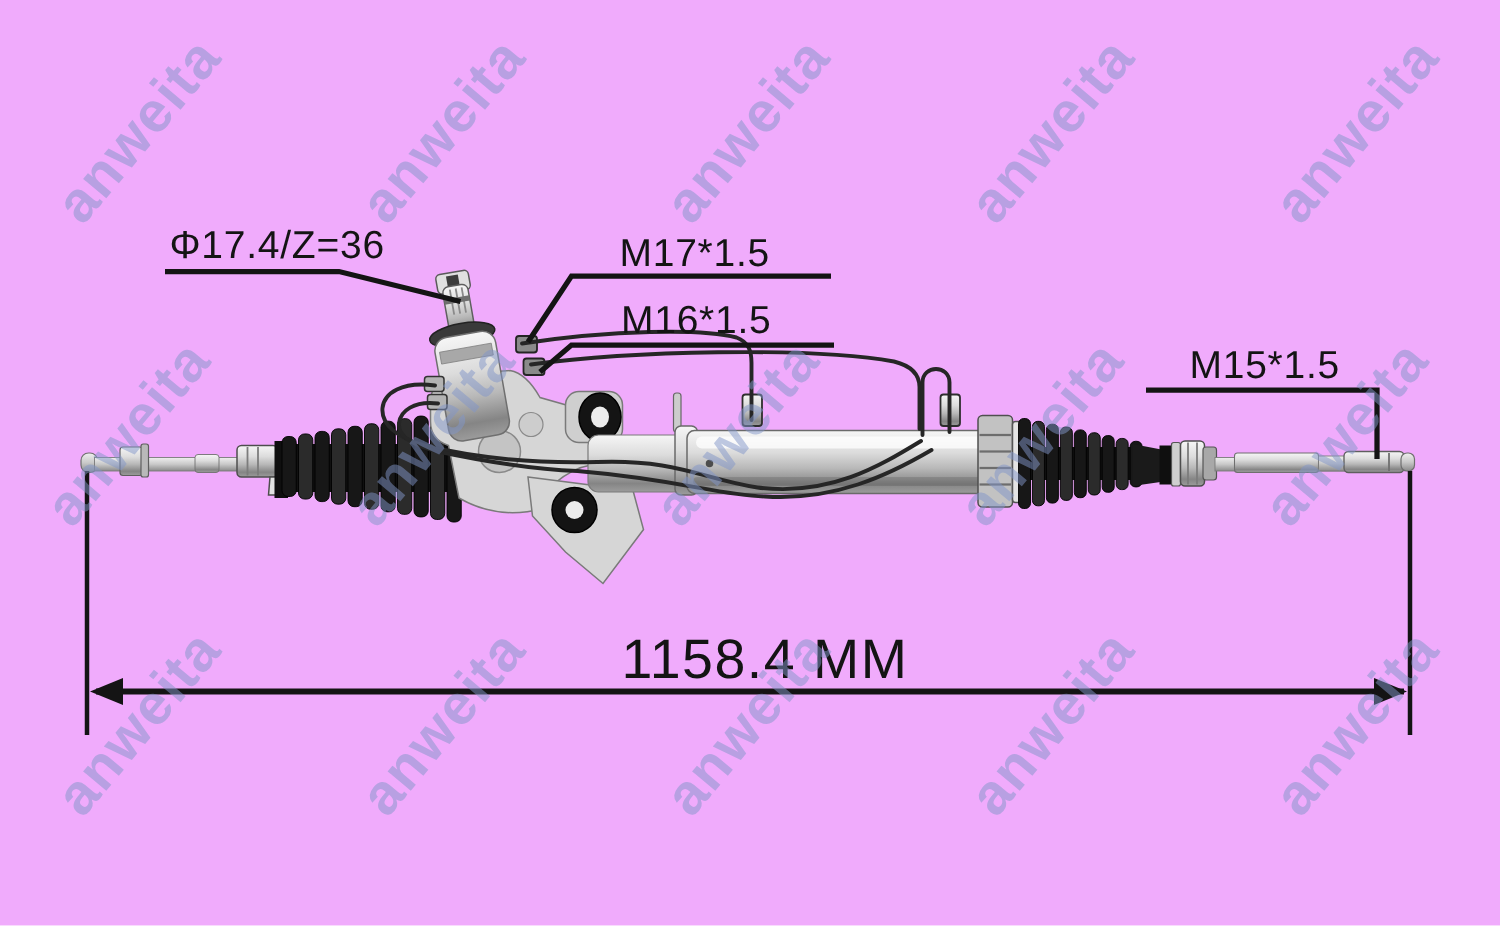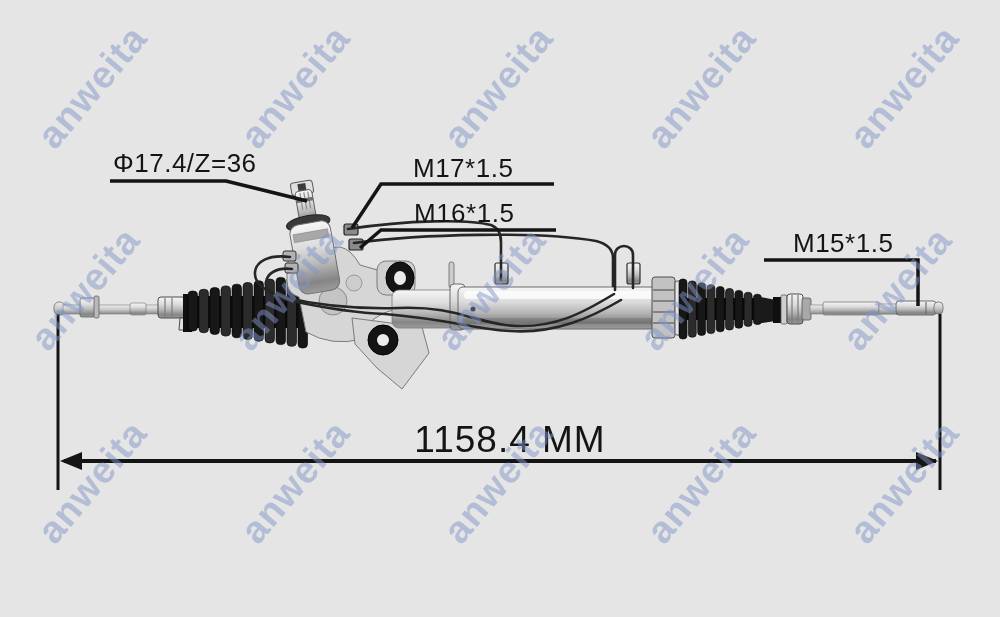--- a/index.html
+++ b/index.html
@@ -1,16 +1,16 @@
 <!DOCTYPE html>
 <html><head>
 <meta charset="utf-8">
 <style>
   html,body{margin:0;padding:0;background:#ffffff;}
-  .stage{position:relative;width:1000px;height:617px;background:#e5e5e5;overflow:hidden;
+  .stage{position:relative;width:1000px;height:617px;background:#f0abfc;overflow:hidden;
          font-family:"Liberation Sans", sans-serif;text-decoration:underline;}
   svg{display:block;}
   .callout-text{font-family:"Liberation Sans", sans-serif;font-size:26px;fill:#141414;letter-spacing:0.5px;}
   .dim-text{font-family:"Liberation Sans", sans-serif;font-size:37px;fill:#141414;letter-spacing:1px;}
   .wm{font-family:"Liberation Sans", sans-serif;font-size:38px;font-weight:700;letter-spacing:1px;
       opacity:0.5;text-anchor:middle;}
   .ann{stroke:#141414;fill:none;}
   .pipe{stroke:#262626;fill:none;stroke-width:2.6;stroke-linecap:round;}
 </style>
 </head>

